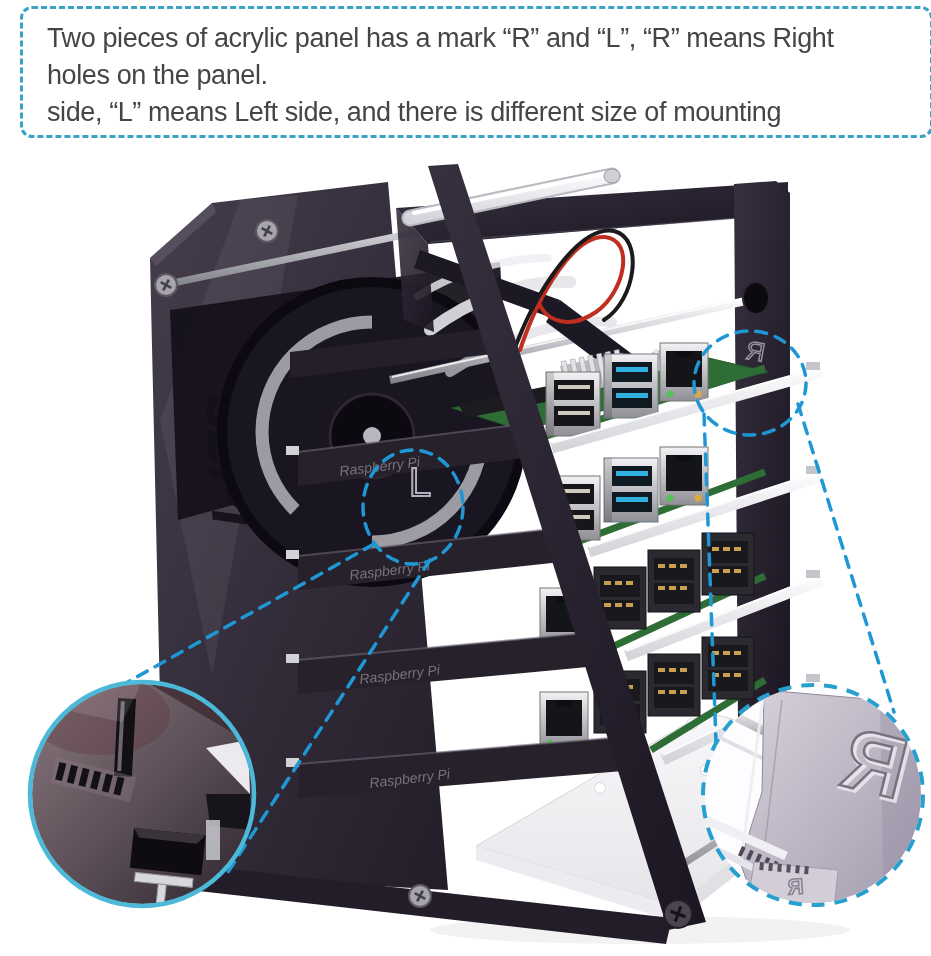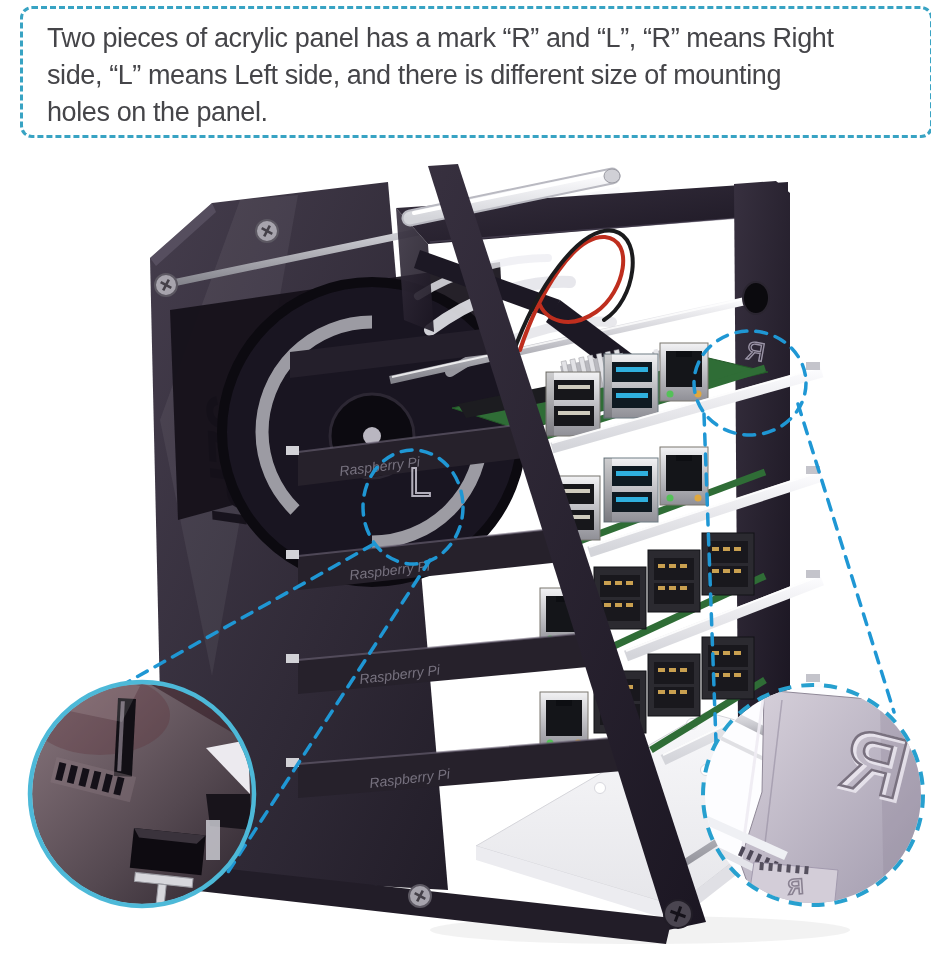--- a/index.html
+++ b/index.html
@@ -363,16 +363,16 @@
             <rect x="45" y="0" width="4" height="8"></rect>
         </g>
         <text transform="translate(796,894) rotate(-4) scale(-1,1)" font-size="22" font-weight="bold" text-anchor="middle" fill="none" stroke="#8a8292" stroke-width="1.6">R</text>
       </g>
       <circle cx="813" cy="795" r="110" fill="none" stroke="#27a0cf" stroke-width="4" stroke-dasharray="13 10"></circle>
     </g>
   </svg>
 
   <div class="note-box">
     <div>Two pieces of acrylic panel has a mark “R” and “L”, “R” means Right</div>
+    <div>holes on the panel.</div>
     <div>side, “L” means Left side, and there is different size of mounting</div>
-    <div>holes on the panel.</div>
   </div>
 </div>
 
 </body></html>

